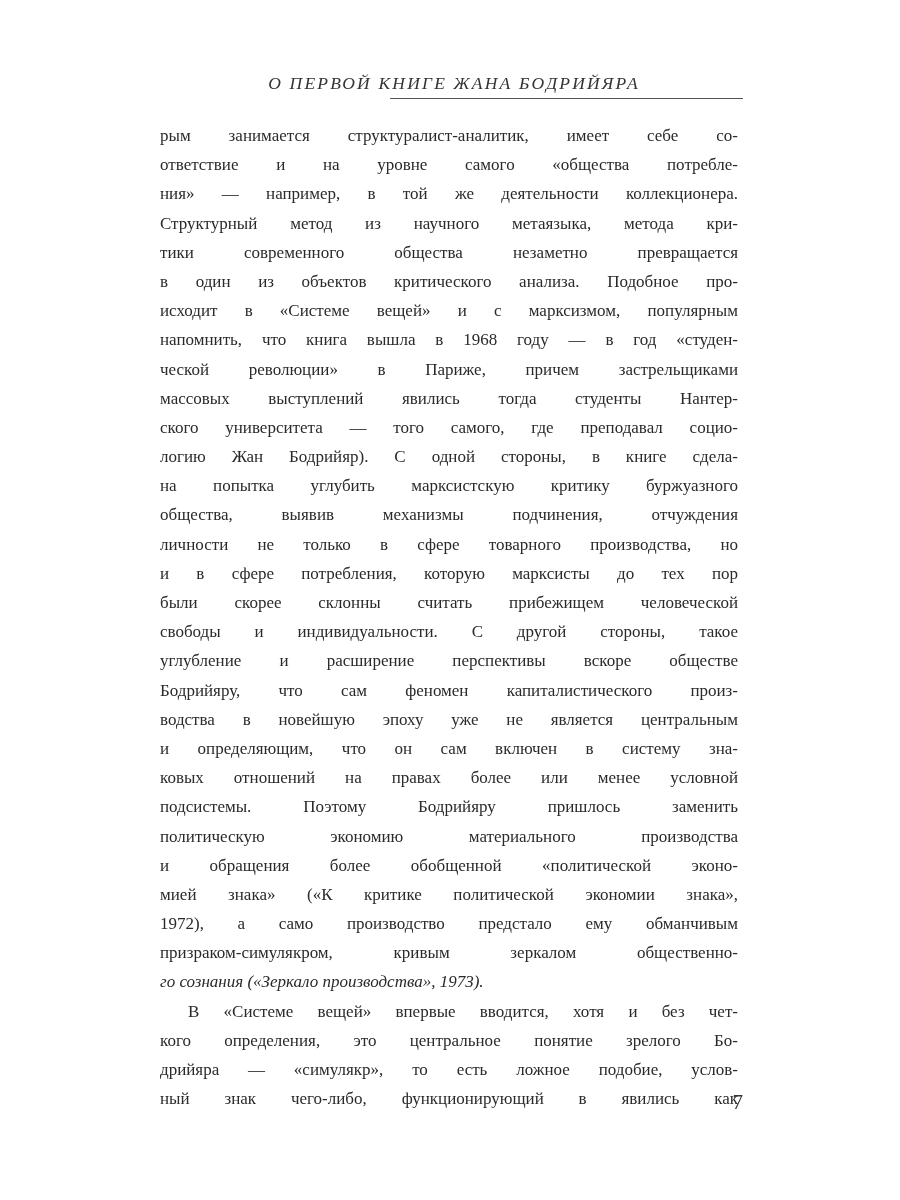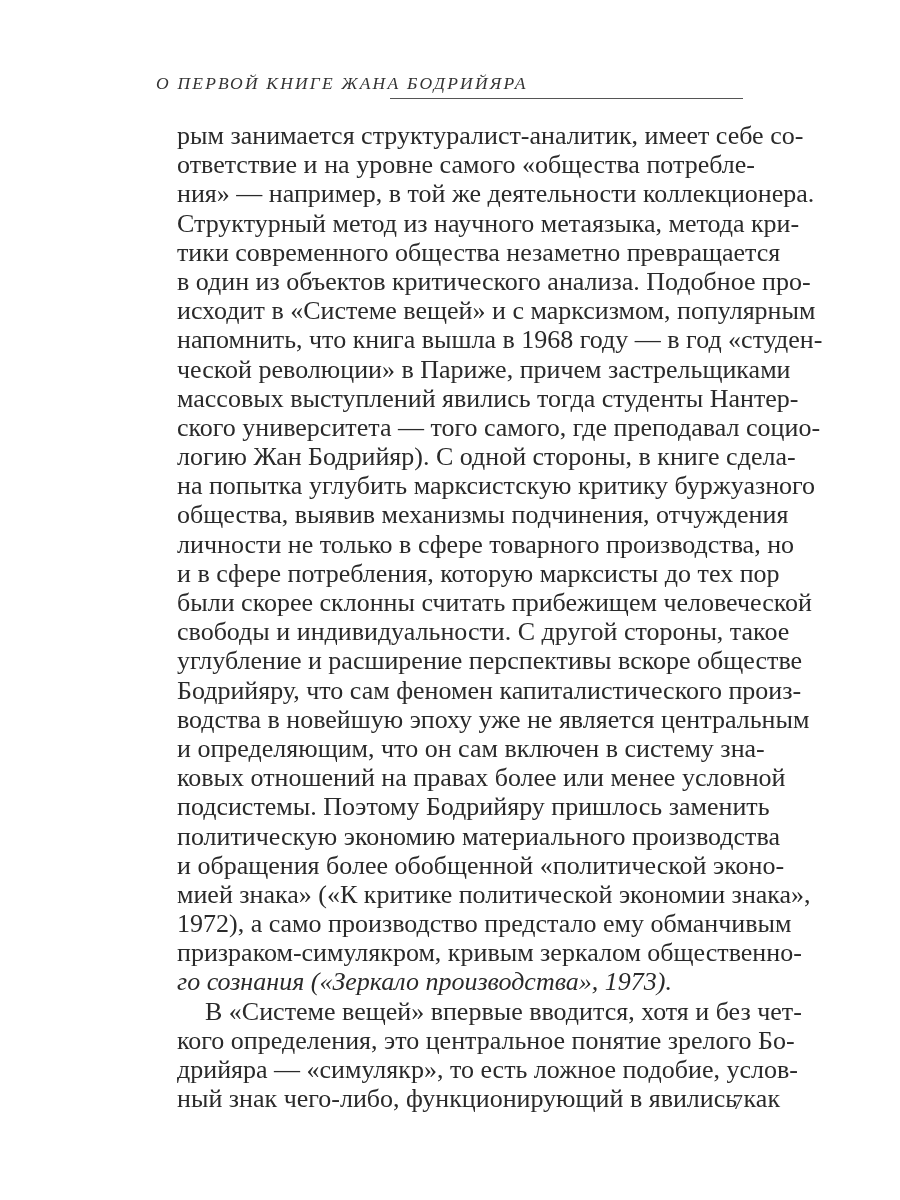--- a/index.html
+++ b/index.html
@@ -10,44 +10,44 @@
     body {
       width: 900px;
       height: 1200px;
       position: relative;
       overflow: hidden;
       font-family: "Liberation Serif", "DejaVu Serif", serif;
       color: #2a2a2a;
     }
     .running-head {
       position: absolute;
-      left: 156px;
+      left: 165px;
       width: 578px;
       top: 72px;
-      text-align: left;
+      text-align: center;
       font-style: italic;
       font-size: 17.5px;
       letter-spacing: 2.2px;
       color: #333;
       line-height: 22px;
     }
     .head-rule {
       position: absolute;
       left: 390px;
       width: 353px;
       top: 98px;
       height: 0;
       border-top: 1.5px solid #555;
     }
     .body-text {
       position: absolute;
-      left: 177px;
+      left: 160px;
       top: 121px;
       width: 578px;
-      font-size: 26px;
+      font-size: 17px;
       line-height: 29.2px;
     }
     .line {
       display: block;
       white-space: nowrap;
       text-align: justify;
       text-align-last: justify;
       height: 29.2px;
     }
     .line.last {

